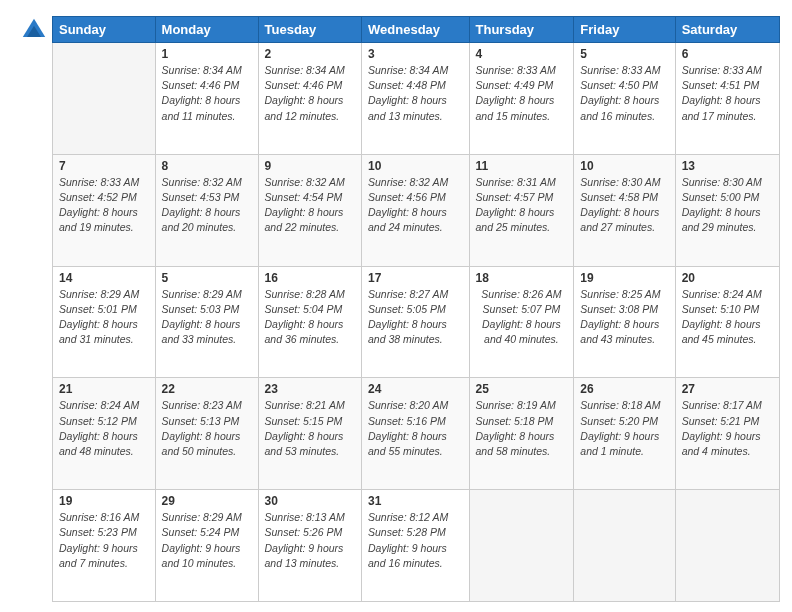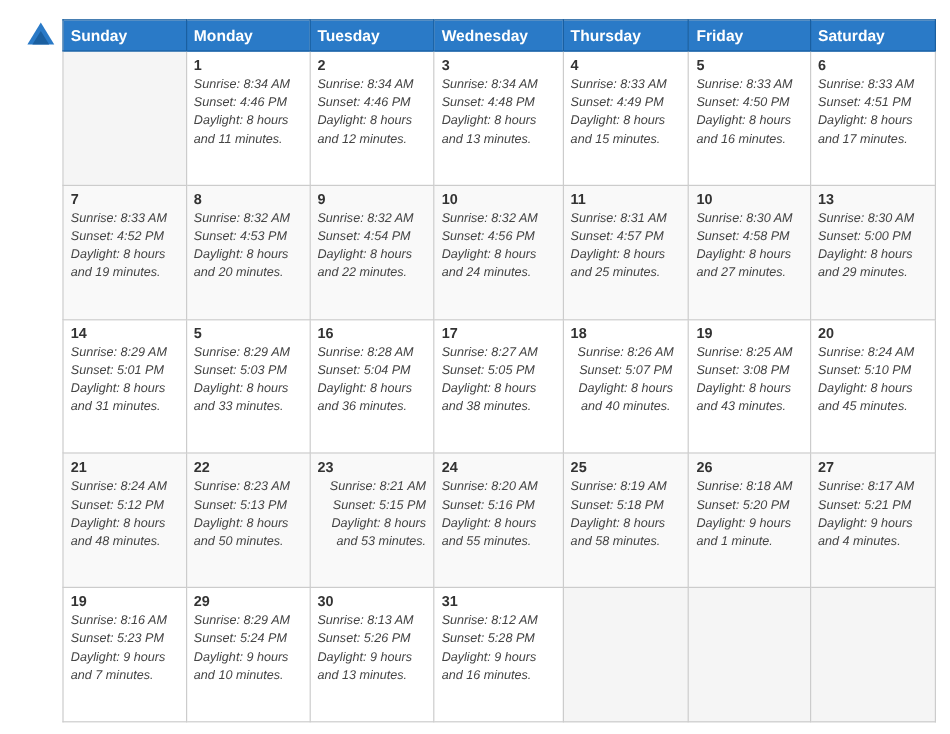--- a/index.html
+++ b/index.html
@@ -296,21 +296,21 @@
             </td>
             <td>
               <span class="day-num">22</span>
               <div class="day-info" style="white-space: pre-line;">Sunrise: 8:23 AM
 Sunset: 5:13 PM
 Daylight: 8 hours
 and 50 minutes.</div>
             </td>
             <td>
               <span class="day-num">23</span>
-              <div class="day-info" style="white-space: pre-line; text-align: right;">Sunrise: 8:21 AM
+              <div class="day-info" style="white-space: pre-line;">Sunrise: 8:21 AM
 Sunset: 5:15 PM
 Daylight: 8 hours
 and 53 minutes.</div>
             </td>
             <td>
               <span class="day-num">24</span>
               <div class="day-info" style="white-space: pre-line;">Sunrise: 8:20 AM
 Sunset: 5:16 PM
 Daylight: 8 hours
 and 55 minutes.</div>

